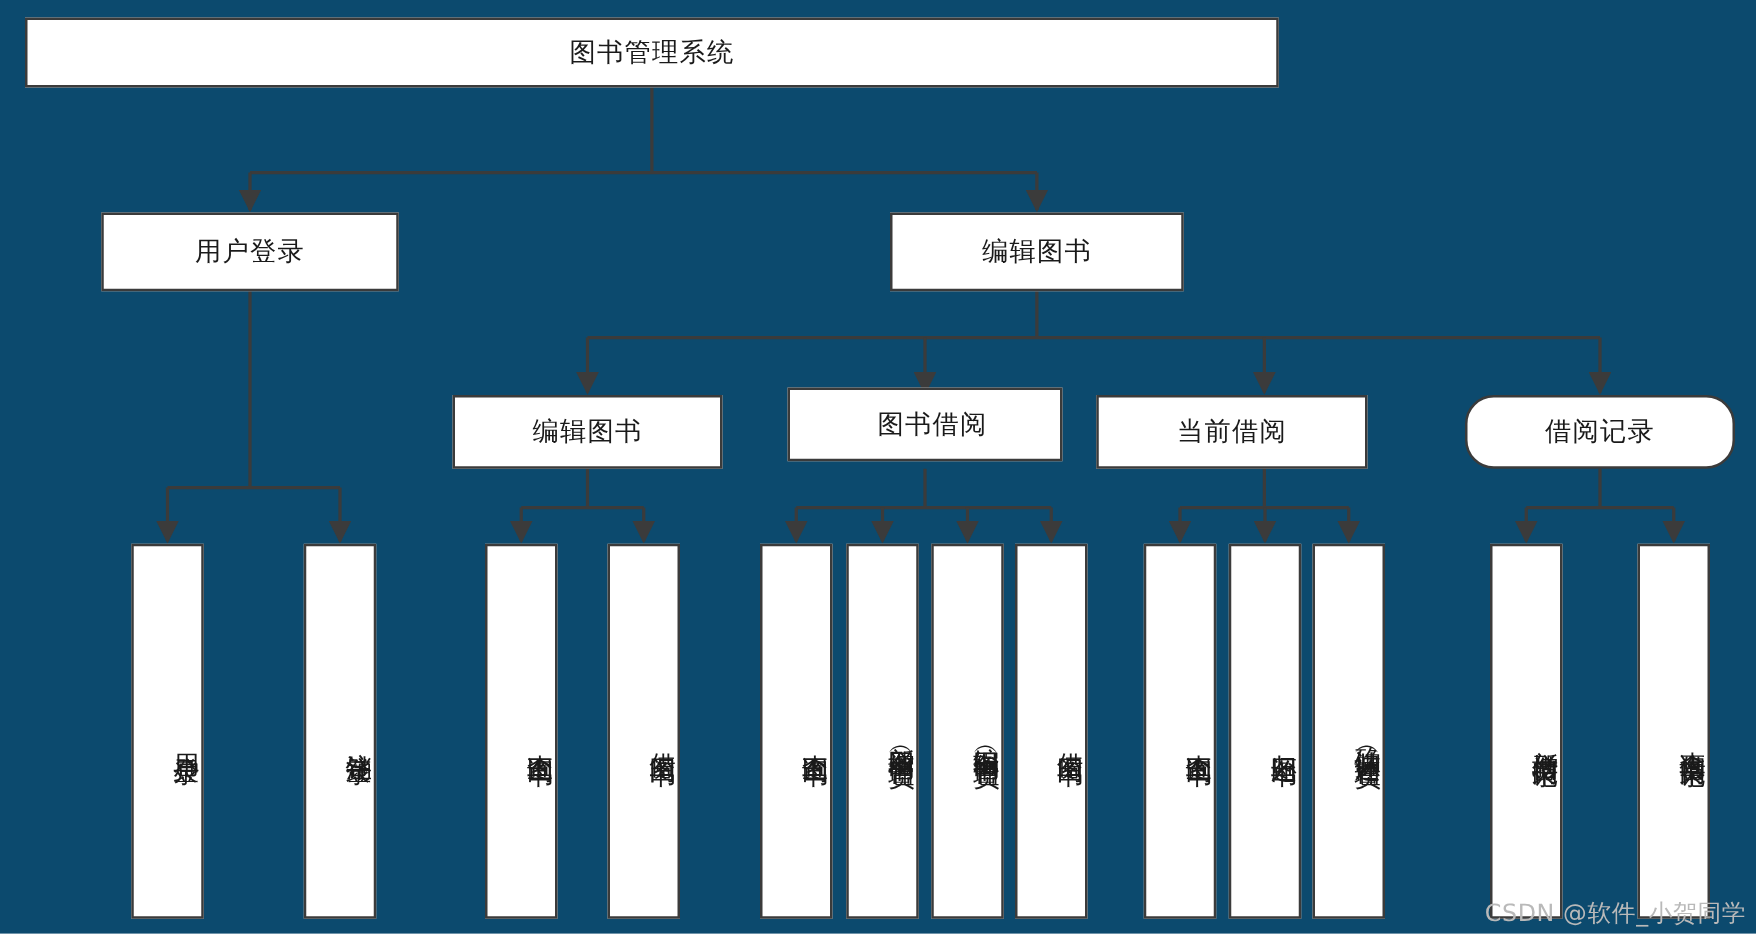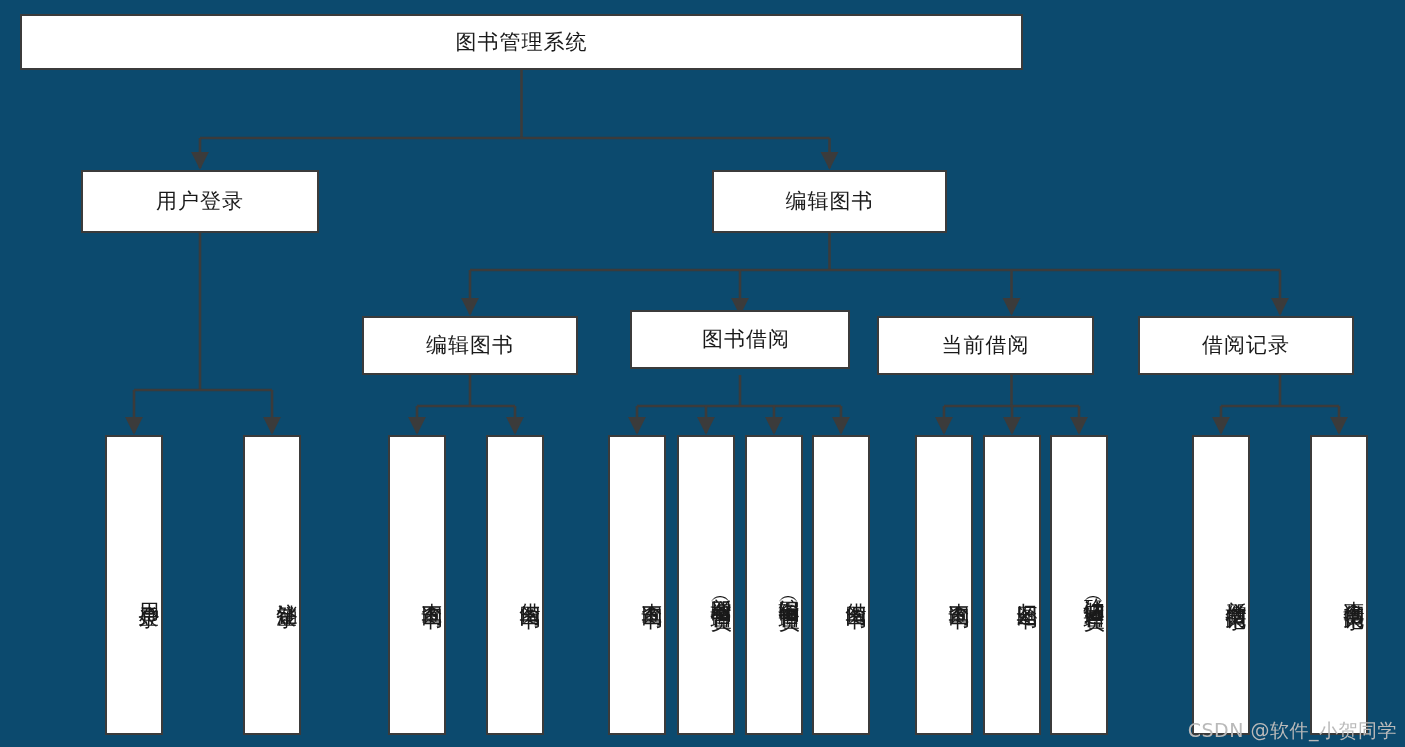--- a/index.html
+++ b/index.html
@@ -124,21 +124,21 @@
       </div>
       <div class="node h" style="left: 362px; top: 316px; width: 216px; height: 59px;">
         <span>编辑图书</span>
       </div>
       <div class="node h" style="left: 630px; top: 310px; width: 220px; height: 59px; padding-left: 12px;">
         <span>图书借阅</span>
       </div>
       <div class="node h" style="left: 877px; top: 316px; width: 217px; height: 59px;">
         <span>当前借阅</span>
       </div>
-      <div class="node h" style="left: 1138px; top: 316px; width: 216px; height: 59px;">
+      <div class="node h" style="left: 1172px; top: 316px; width: 216px; height: 59px; border-radius: 23px;">
         <span>借阅记录</span>
       </div>
       <div class="node v" style="left: 105px; top: 435px; width: 58px; height: 300px;">
         <span>用户登录</span>
       </div>
       <div class="node v" style="left: 243px; top: 435px; width: 58px; height: 300px;">
         <span>注销登录</span>
       </div>
       <div class="node v" style="left: 388px; top: 435px; width: 58px; height: 300px;">
         <span>查询图书</span>

